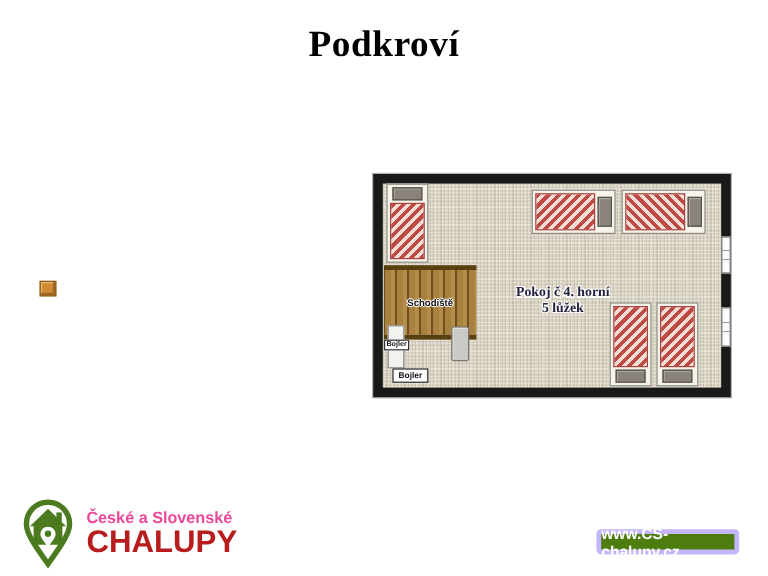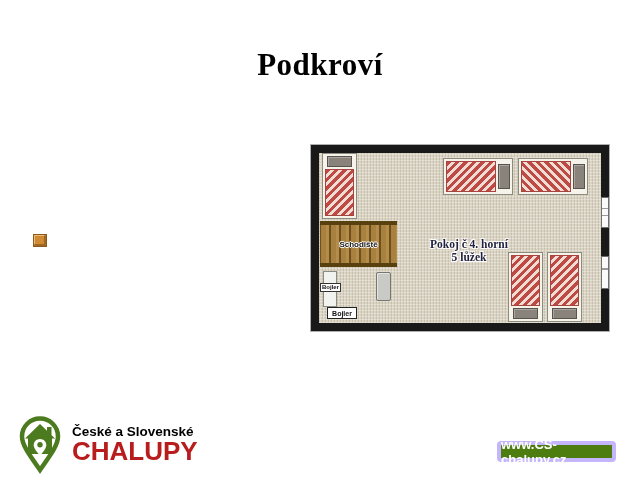--- a/index.html
+++ b/index.html
@@ -6,21 +6,21 @@
   body { background:#fff; }
   #stage {
     position:relative; width:640px; height:480px; background:#ffffff;
     overflow:hidden; font-family:"Liberation Sans", sans-serif;
   }
 
   
   .page-title {
     position:absolute; top:19px; left:0; width:100%;
     text-align:center; font-family:"Liberation Serif", serif;
-    font-weight:bold; font-size:31px; color:#000; letter-spacing:.5px;margin-top:28px;
+    font-weight:bold; font-size:31px; color:#000; letter-spacing:.5px;
   }
 
   
   .wood-swatch {
     position:absolute; left:33px; top:234px; width:14px; height:13px;
     background:#d08a33; border:1px solid #8a5a1d;
     box-shadow: inset -2px -2px 0 rgba(122,77,20,.55), inset 1px 1px 0 rgba(255,220,160,.6);
   }
 
   
@@ -61,21 +61,21 @@
   .bed.h .pillow { width:12px; height:25px; }
   .bed.v .pillow { width:25px; height:11px; }
   .bed1 { left:3px;   top:0px;   width:35px; height:66px; }
   .bed2 { left:124px; top:5px;   width:70px; height:37px; }
   .bed3 { left:199px; top:5px;   width:70px; height:37px; }
   .bed4 { left:189px; top:99px;  width:35px; height:70px; }
   .bed5 { left:228px; top:99px;  width:35px; height:70px; }
 
   
   .stairs {
-    position:absolute; left:1px; top:68px; width:77px; height:46px;
+    position:absolute; left:1px; top:68px; width:77px; height:62px;
     border-top:4px solid #58400f; border-bottom:4px solid #58400f;
     background: repeating-linear-gradient(90deg, #6f4f1e 0 1px, #a8813e 1px 6px, #b38d49 6px 9px, #6f4f1e 9px 10px);
     display:flex; align-items:center; justify-content:center;
   }
   .stairs-label {
     font-size:8px; font-weight:bold; color:#141414;
     text-shadow: 1px 0 0 #fff, -1px 0 0 #fff, 0 1px 0 #fff, 0 -1px 0 #fff, 0 0 2px #fff;
   }
 
   
@@ -101,21 +101,21 @@
   
   .room-label {
     position:absolute; left:80px; top:85px; width:140px; text-align:center;
     font-family:"Liberation Serif", serif; font-weight:bold; font-size:11.5px;
     line-height:13px; color:#23233f;
     text-shadow: 0 0 2px #fff, 1px 1px 0 #fff, -1px -1px 0 #fff, 1px -1px 0 #fff, -1px 1px 0 #fff;
   }
 
   
   .logo { position:absolute; left:17px; top:414px; display:flex; align-items:center; gap:9px; }
-  .logo-text .top  { color:#000000; font-size:13.5px; font-weight:bold; letter-spacing:0; }
+  .logo-text .top  { color:#ec4899; font-size:13.5px; font-weight:bold; letter-spacing:0; }
   .logo-text .main { color:#b91c1c; font-size:26px; font-weight:bold; line-height:25px; letter-spacing:0; }
 
   .site-badge {
     position:absolute; left:497px; top:441px; width:119px; height:21px;
     background:#4d7c0f; border:4px solid #c4b5fd; border-radius:4px;
     color:#fff; font-weight:bold; font-size:13px;
     display:flex; align-items:center; justify-content:center;
   }
 </style>
 </head>

